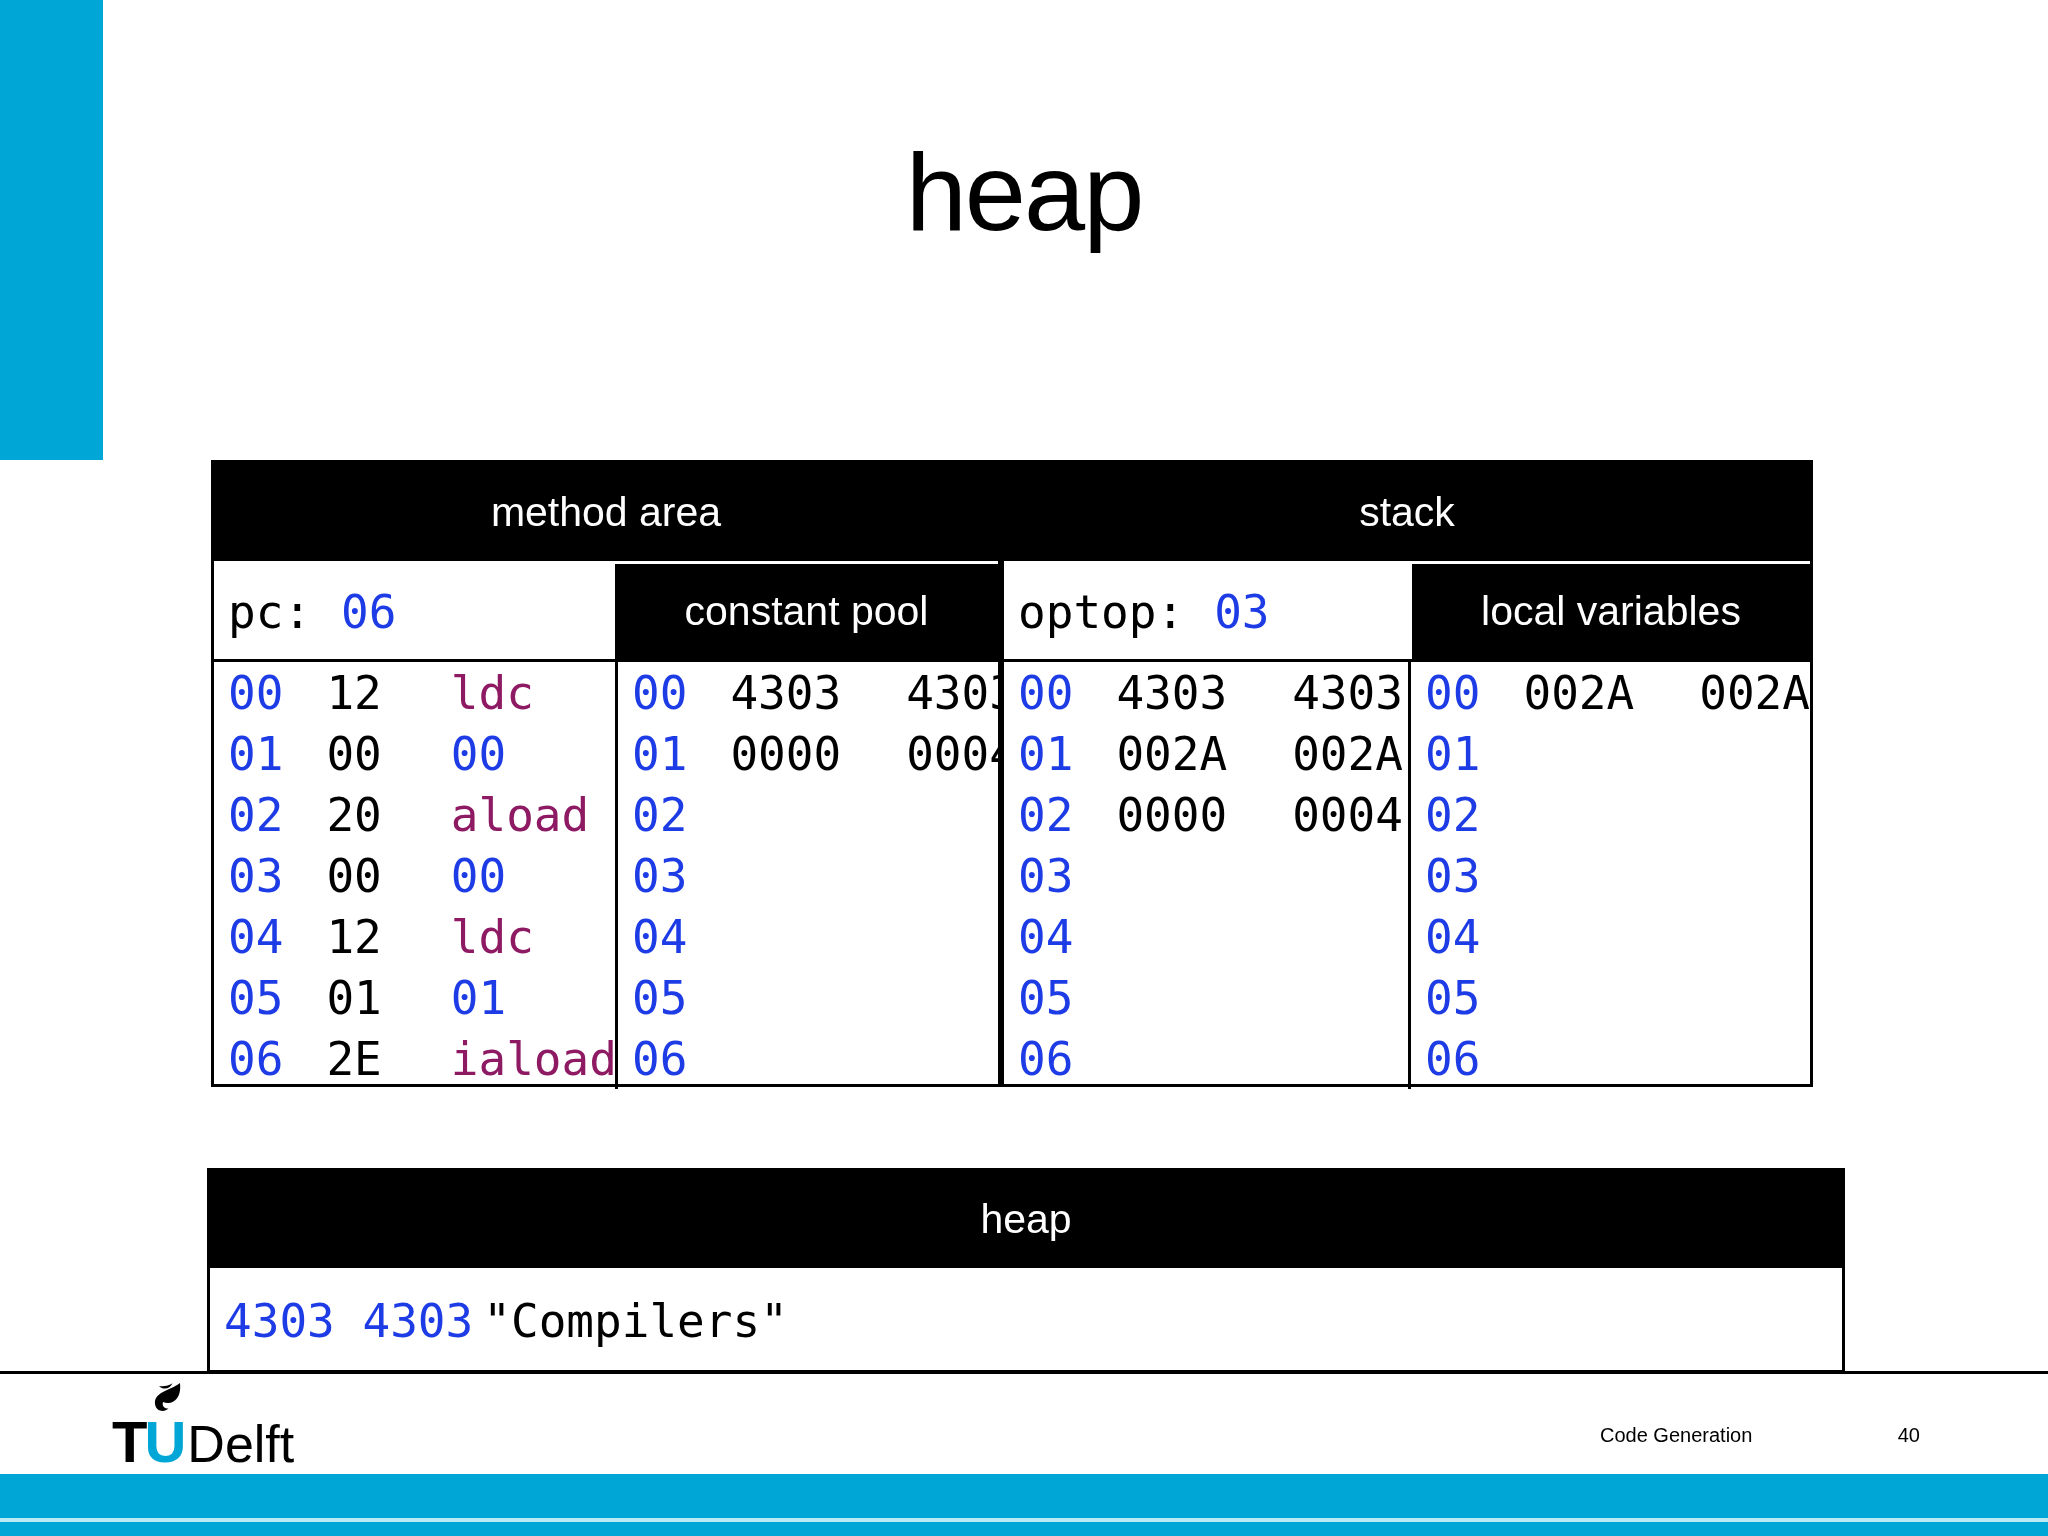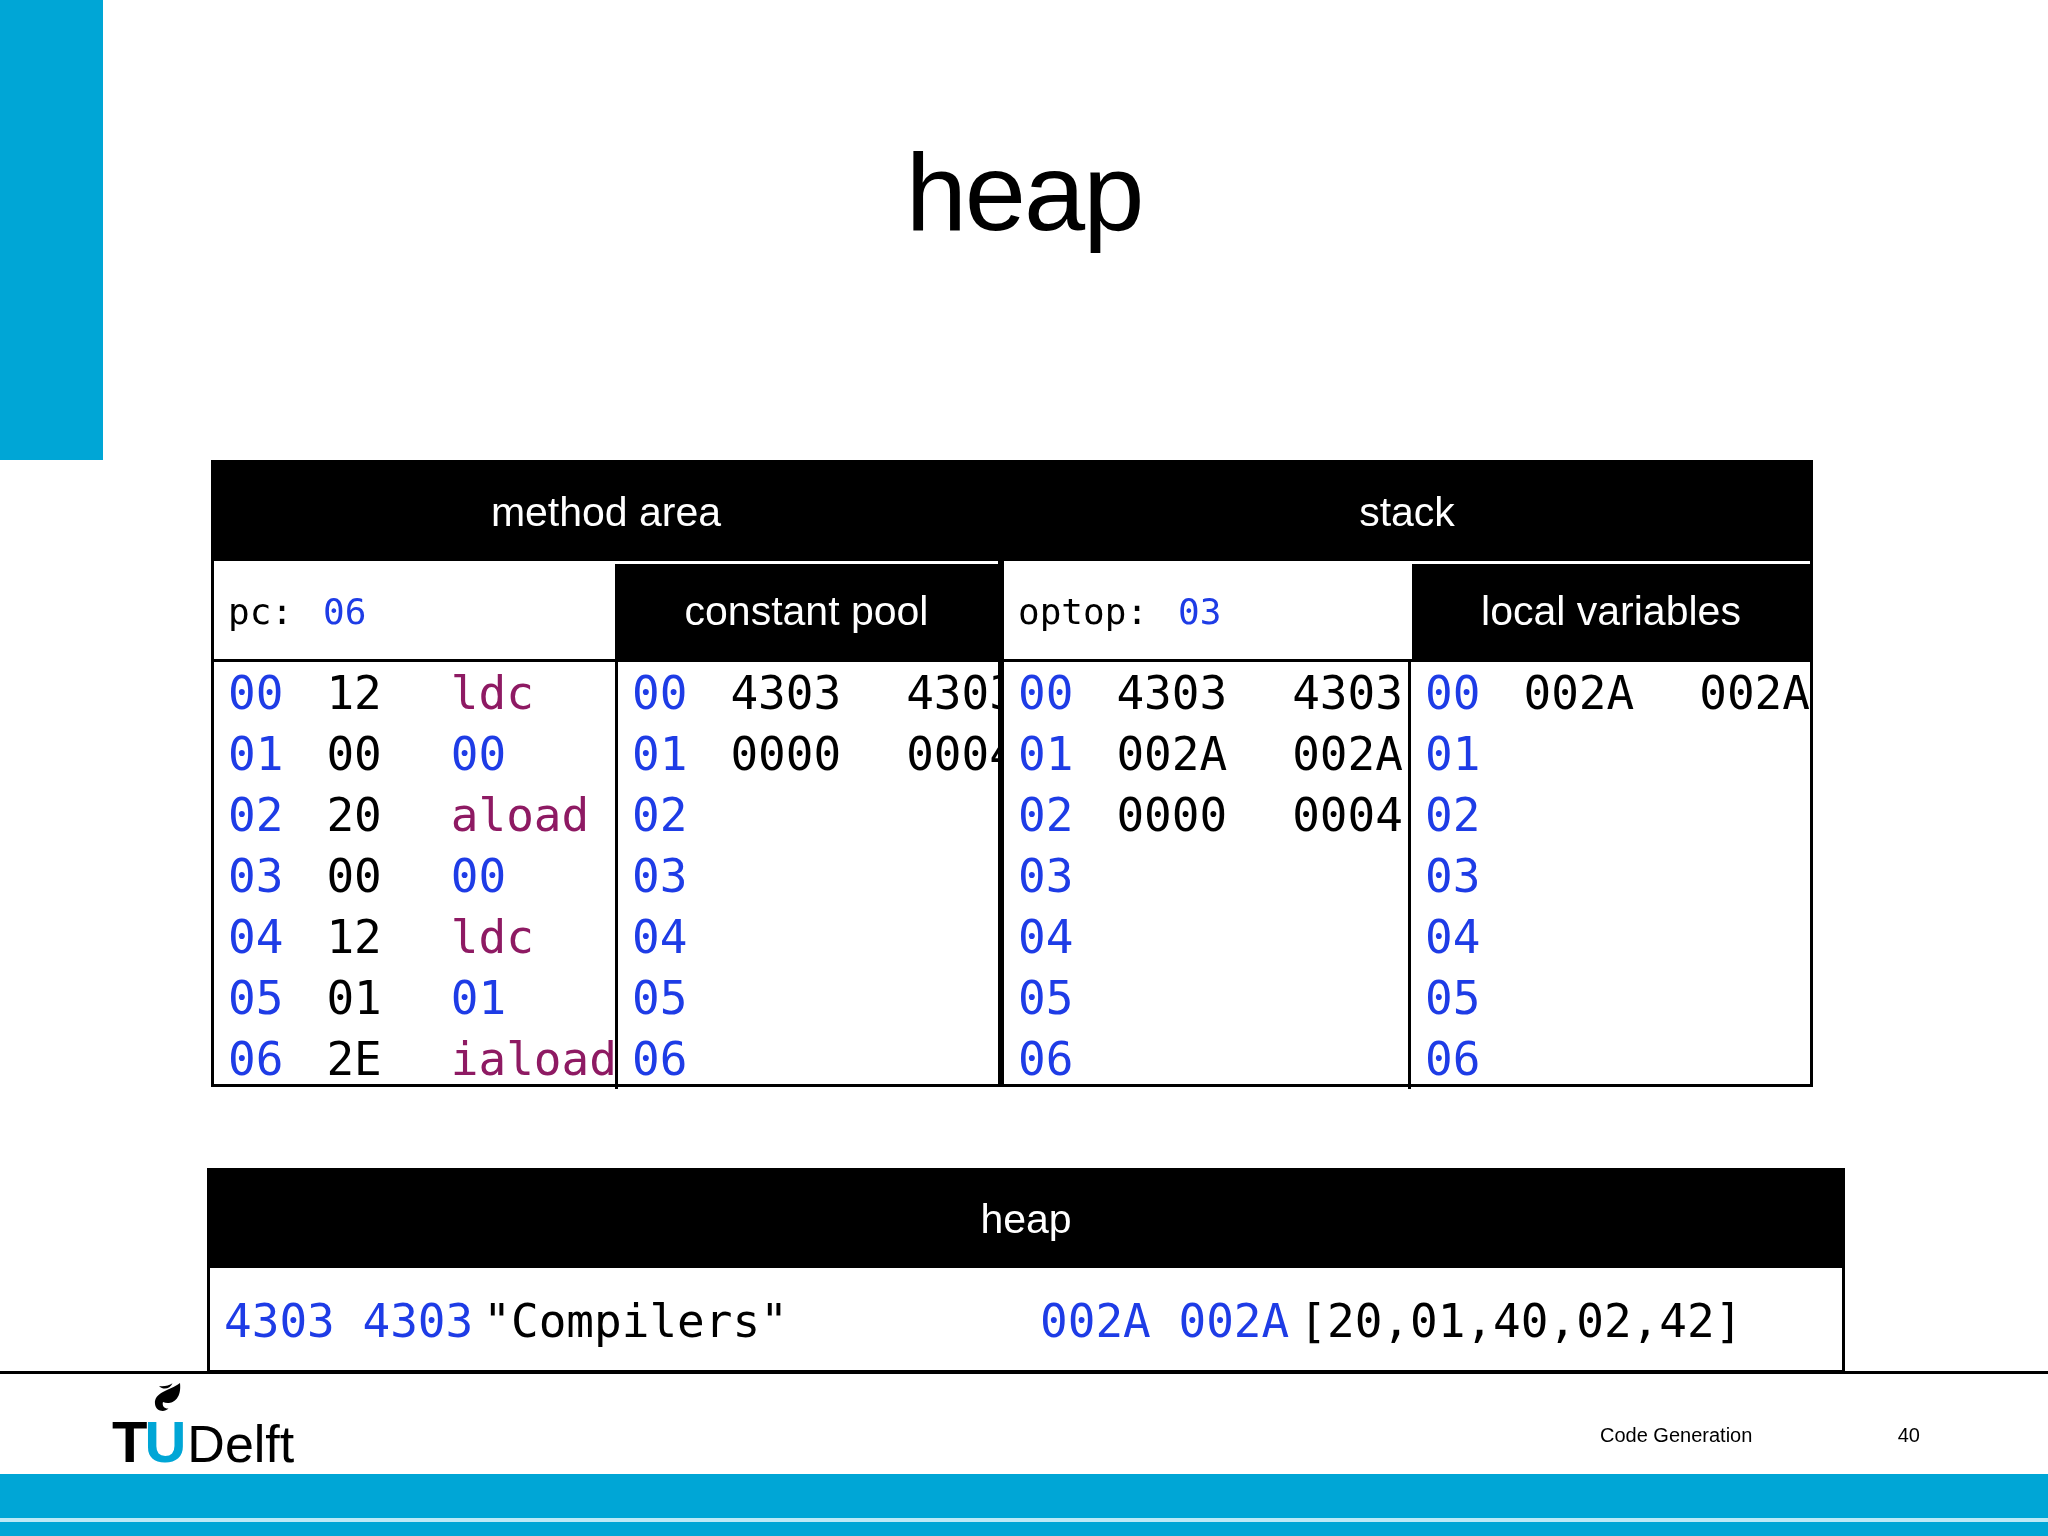--- a/index.html
+++ b/index.html
@@ -19,21 +19,21 @@
     font-size:110px;color:#000;letter-spacing:-2px;
   }
 
   .tbl{position:absolute;border:3px solid #000;background:#fff;box-sizing:border-box;}
   .tbl-header{
     height:98px;background:#000;color:#fff;display:flex;align-items:center;justify-content:center;
     font-size:41px;
   }
   .hgap{height:3px;background:#fff;}
   .subrow{display:flex;height:95px;border-bottom:3px solid #000;}
-  .subcell-left{display:flex;align-items:center;background:#fff;font-size:36px;}
+  .subcell-left{display:flex;align-items:center;background:#fff;font-size:46px;}
   .subcell-right{
     flex:1;background:#000;color:#fff;display:flex;align-items:center;justify-content:center;
     font-size:41px;
   }
   .cols{display:flex;}
   .col-left{border-right:3px solid #000;}
   .col-right{flex:1;}
   .drow{height:61px;display:flex;align-items:center;font-size:46px;gap:17px;}
   .drow .addr{color:var(--blue);margin-left:14px;}
   .drow .byte{color:#000;margin-left:26px;}
@@ -233,24 +233,20 @@
 </div>
 
 <div class="tbl" id="heap-table">
   <div class="tbl-header">heap</div>
   <div class="hgap"></div>
   <div class="heap-row mono" id="heap-row">
       <div class="heap-entry">
         <span class="haddr">4303 4303</span>
         <span class="hval">"Compilers"</span>
       </div>
-      <div class="heap-entry">
-        <span class="haddr">002A 002A</span>
-        <span class="hval">[20,01,40,02,42]</span>
-      </div>
     </div>
 </div>
 
 <div class="footer-line"></div>
 
 <div class="logo">
   <svg class="flame" viewBox="0 0 44 38">
     <path d="M38 1 C27 9 12 10 13 22 C13.7 29 22 31 26.5 26.5 C22.5 26.8 19.8 24 21 20 C28 23.5 40 19 38 1 Z" fill="#000"></path>
     <path d="M17 4 C22 5 27 3.4 30.5 1.2 C28 6.5 22 8.6 17 4 Z" fill="#000"></path>
   </svg>

